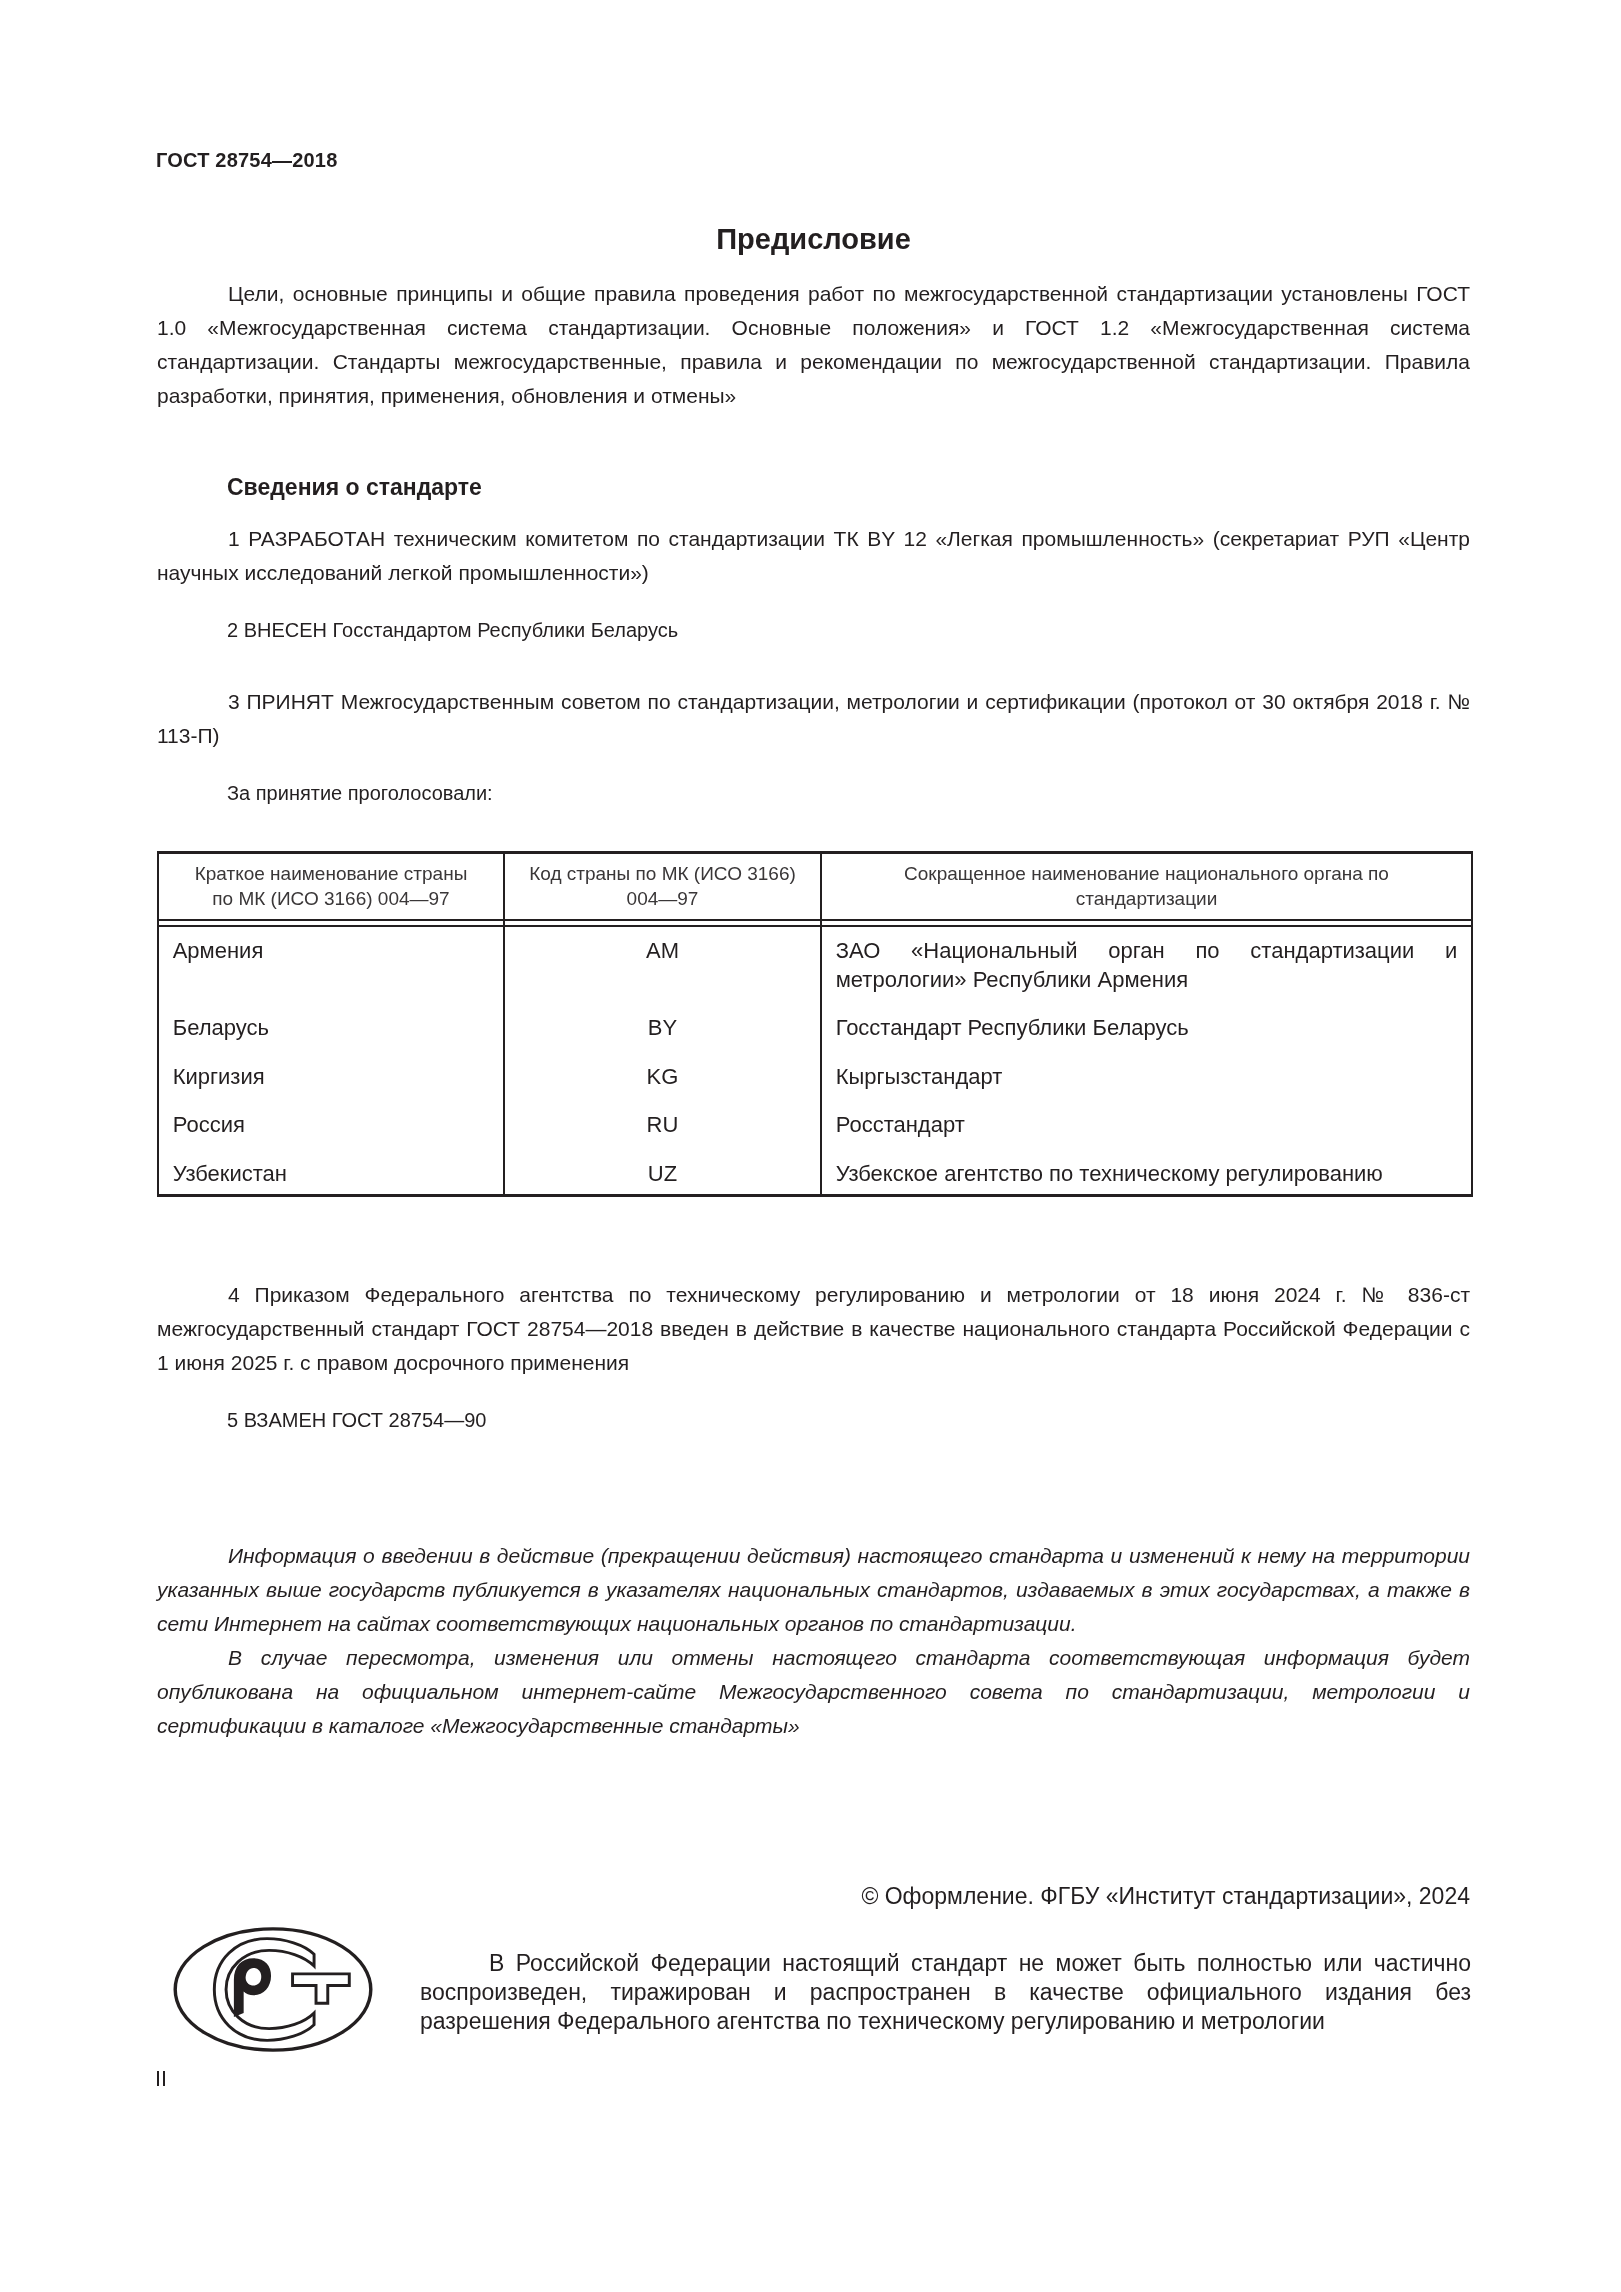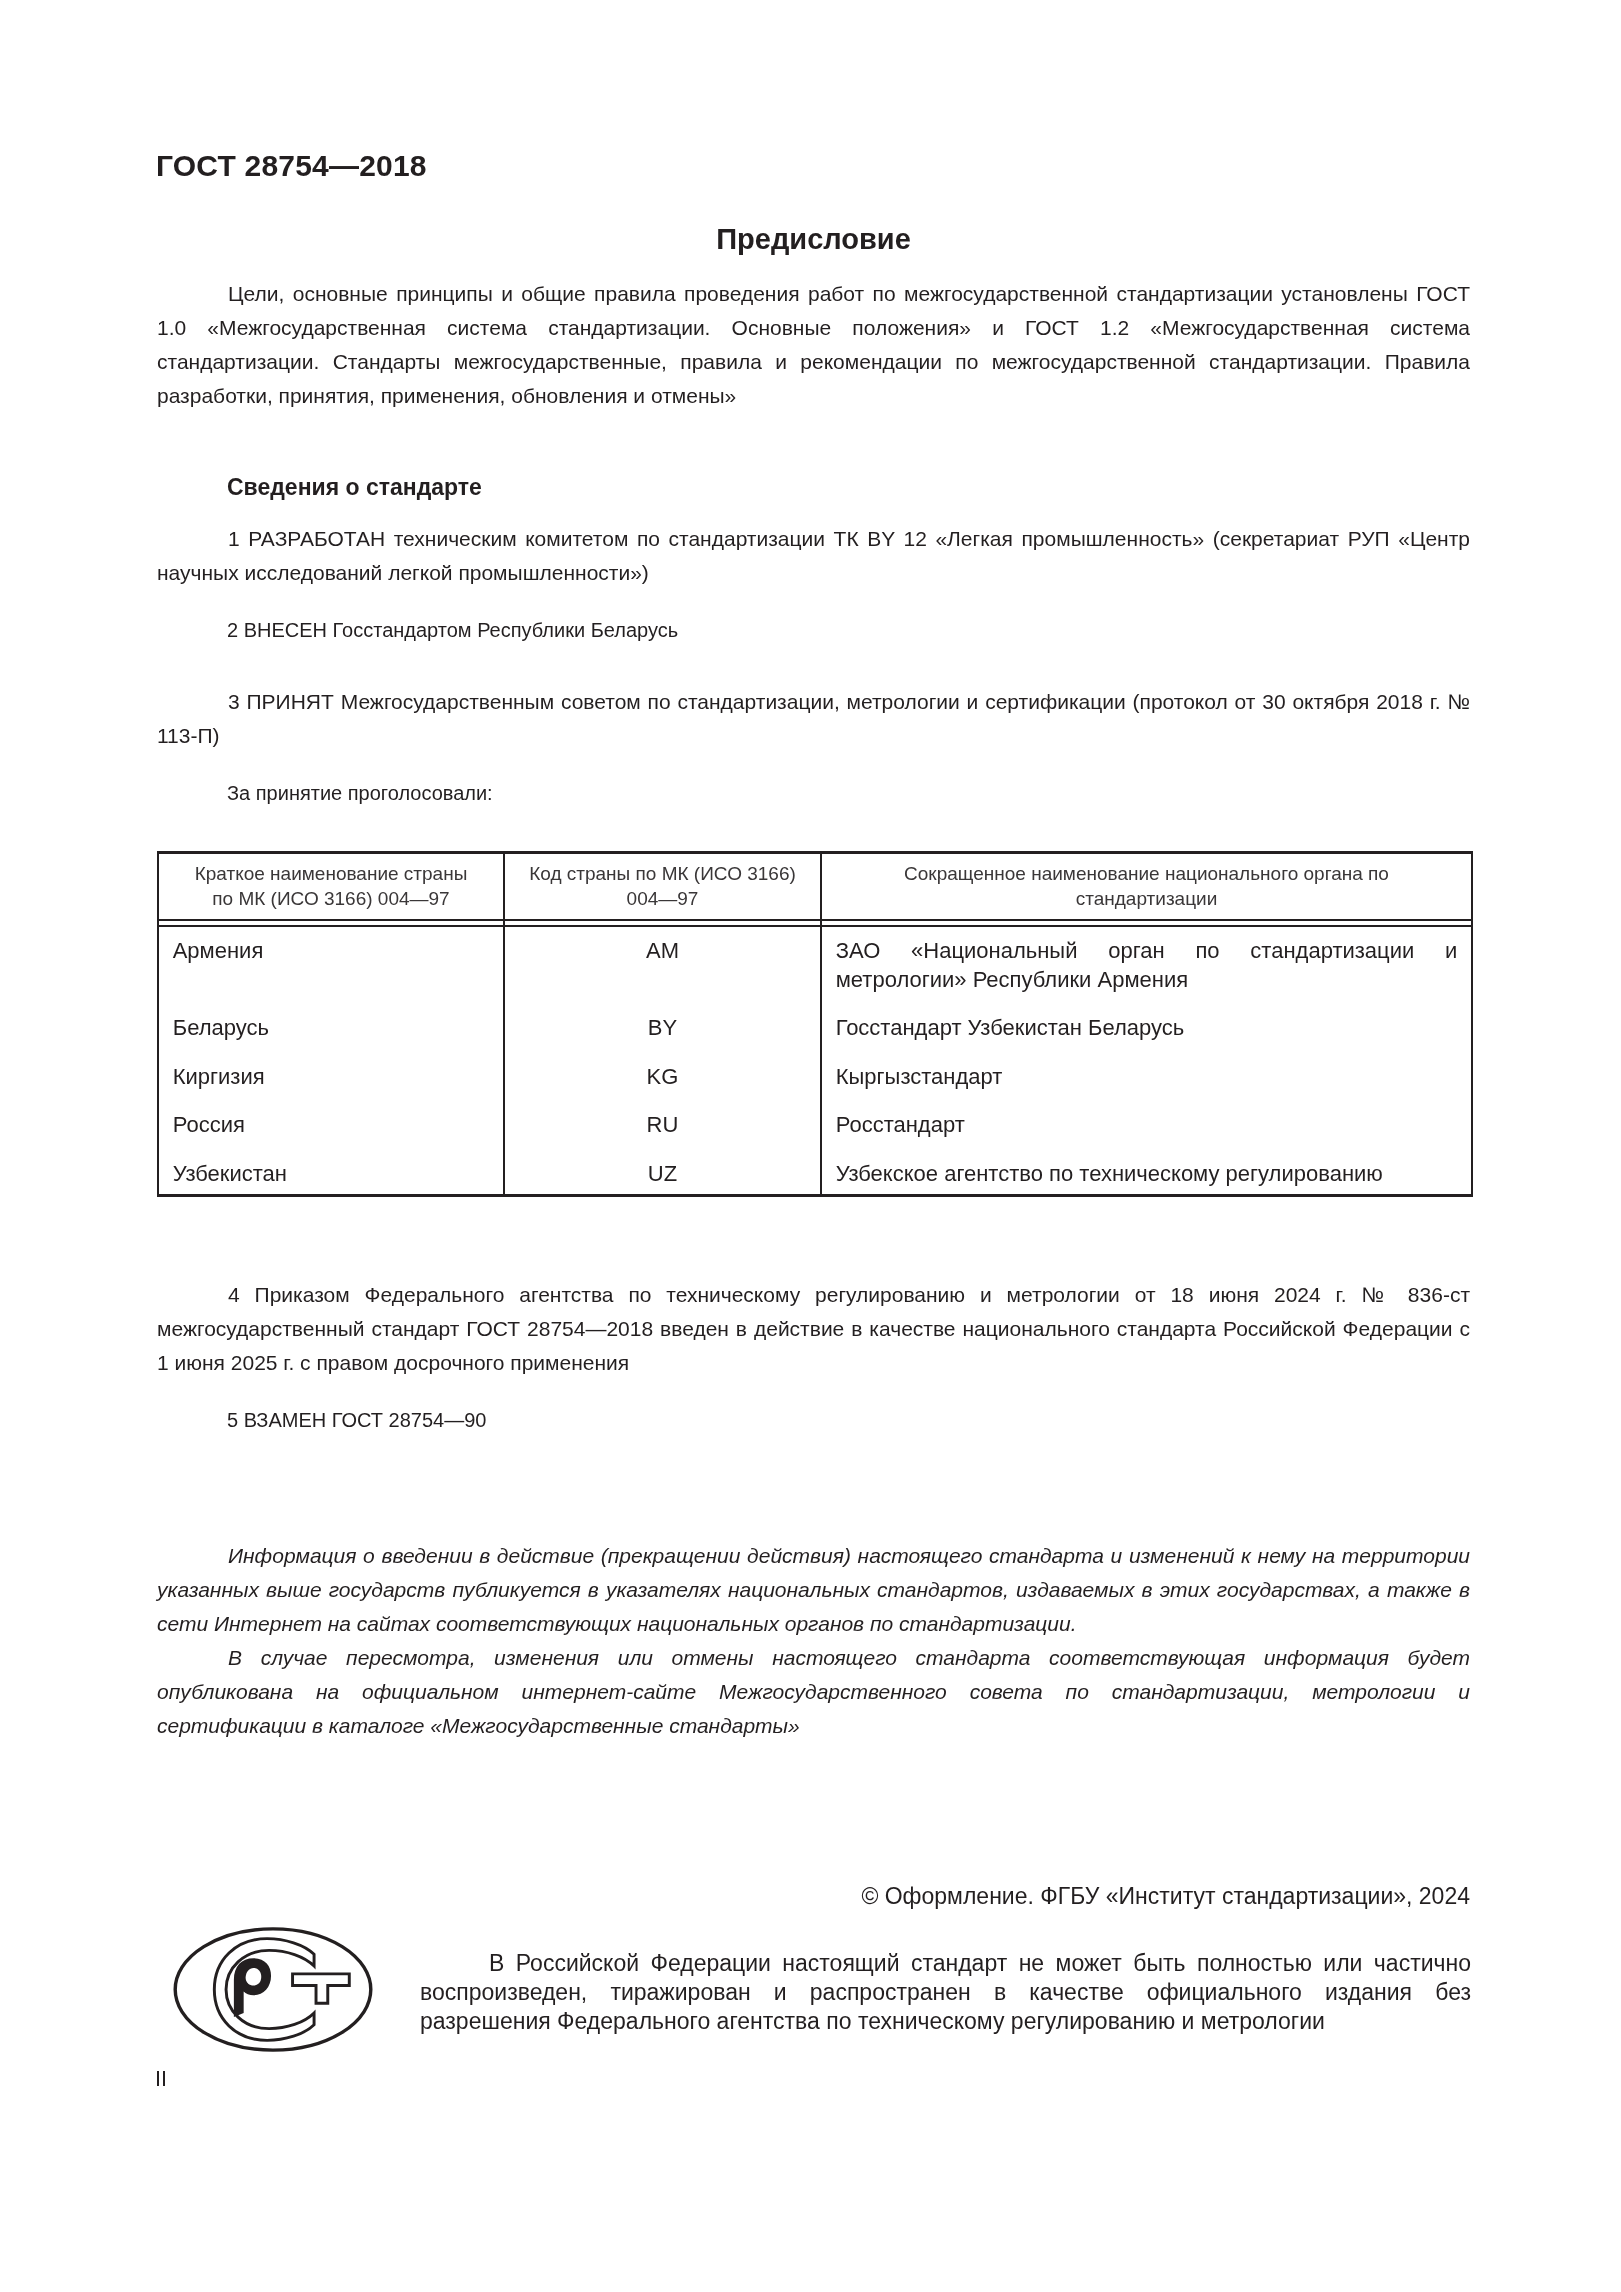--- a/index.html
+++ b/index.html
@@ -2,21 +2,21 @@
 <html><head>
 <meta charset="utf-8">
 <style>
   html, body { margin: 0; padding: 0; background: #ffffff; }
   body {
     width: 1621px; height: 2293px; position: relative; overflow: hidden;
     font-family: "Liberation Sans", "DejaVu Sans", sans-serif;
     color: #231f20;
   }
   .abs { position: absolute; }
-  .doc-code { left: 156px; top: 149px; font-size: 30px; font-weight: bold; letter-spacing: 0.2px; }
+  .doc-code { left: 156px; top: 149px; font-size: 20px; font-weight: bold; letter-spacing: 0.2px; }
   .title { left: 157px; width: 1313px; top: 223px; text-align: center; font-size: 29px; font-weight: bold; }
   .para {
     left: 157px; width: 1313px; font-size: 21px; line-height: 34px;
     text-align: justify; text-indent: 71px; margin: 0;
   }
   .para.last-left { text-align-last: left; }
   .subhead { left: 227px; top: 474px; font-size: 23px; font-weight: bold; }
   .plain { left: 227px; font-size: 20px; }
 
   table.votes {
@@ -87,21 +87,21 @@
         <td></td>
       </tr>
     <tr class="row first">
       <td class="c-name">Армения</td>
       <td class="c-code">AM</td>
       <td class="c-org">ЗАО «Национальный орган по стандартизации и метрологии» Республики Армения</td>
     </tr>
     <tr class="row">
       <td class="c-name">Беларусь</td>
       <td class="c-code">BY</td>
-      <td class="c-org">Госстандарт Узбекистан Беларусь</td>
+      <td class="c-org">Госстандарт Республики Беларусь</td>
     </tr>
     <tr class="row">
       <td class="c-name">Киргизия</td>
       <td class="c-code">KG</td>
       <td class="c-org">Кыргызстандарт</td>
     </tr>
     <tr class="row">
       <td class="c-name">Россия</td>
       <td class="c-code">RU</td>
       <td class="c-org">Росстандарт</td>

